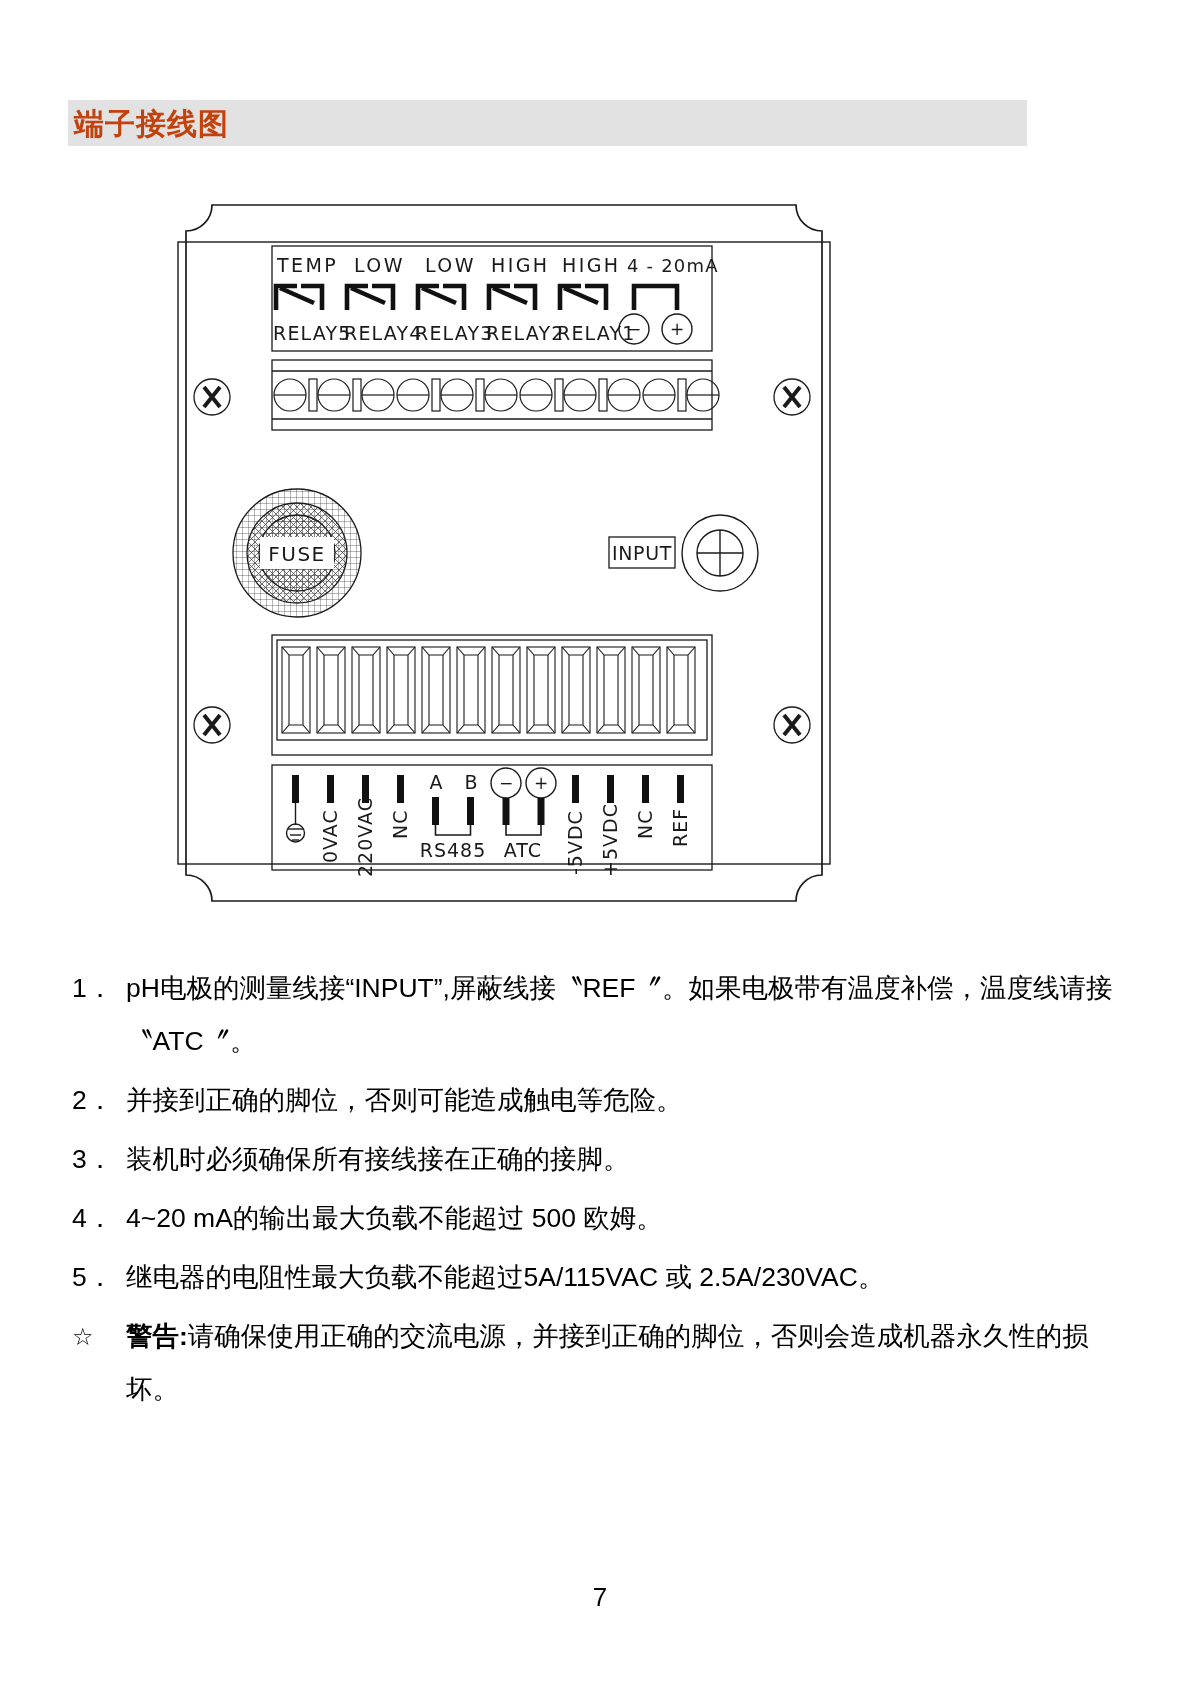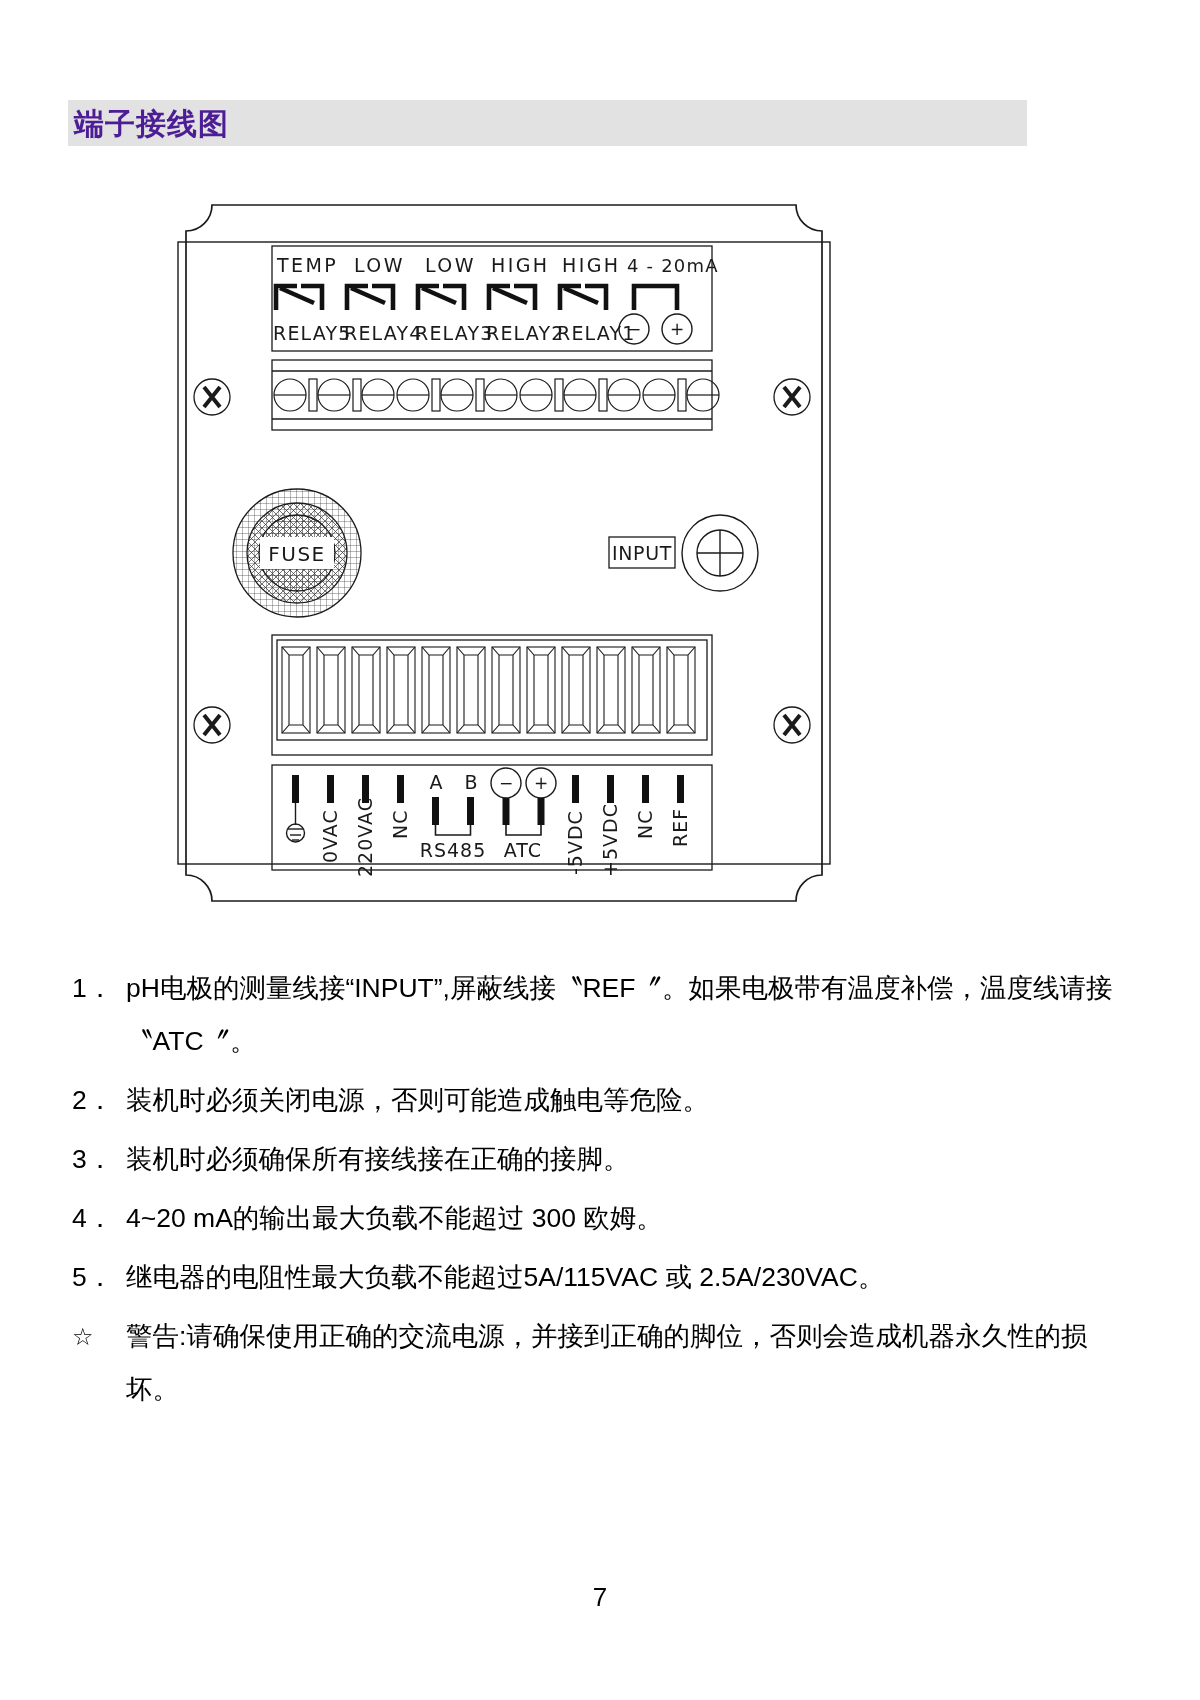--- a/index.html
+++ b/index.html
@@ -20,21 +20,21 @@
     width: 959px; height: 46px;
     background: #e2e2e2;
   }
   .header-title {
     position: absolute;
     left: 74px; top: 104px;
     font-size: 30px;
     font-weight: 700;
     letter-spacing: 1px;
     line-height: 40px;
-    color: #4c1d95;
+    color: #c2410c;
   }
 
   
   .diagram {
     position: absolute;
     left: 164px; top: 185px;
     width: 720px; height: 755px;
   }
   .diagram svg { display: block; }
 
@@ -55,21 +55,21 @@
     flex: 0 0 54px;
     text-align: left;
     white-space: nowrap;
   }
   .note-body { flex: 1 1 auto; }
   .note-star {
     flex: 0 0 54px;
     font-size: 24px;
     line-height: 53px;
   }
-  .warn-label { font-weight: 400; }
+  .warn-label { font-weight: 700; }
 
   
   .page-num {
     position: absolute;
     left: 0; top: 1582px;
     width: 1200px;
     text-align: center;
     font-size: 26px;
   }
 
@@ -398,31 +398,31 @@
 
 <div class="notes">
 
   <div class="note">
     <span class="note-num">1．</span>
     <span class="note-body">pH电极的测量线接“INPUT”,屏蔽线接〝REF〞。如果电极带有温度补偿，温度线请接〝ATC〞。</span>
   </div>
 
   <div class="note">
     <span class="note-num">2．</span>
-    <span class="note-body">装机时必须关闭电源，否则可能造成触电等危险。</span>
+    <span class="note-body">并接到正确的脚位，否则可能造成触电等危险。</span>
   </div>
 
   <div class="note">
     <span class="note-num">3．</span>
     <span class="note-body">装机时必须确保所有接线接在正确的接脚。</span>
   </div>
 
   <div class="note">
     <span class="note-num">4．</span>
-    <span class="note-body">4~20 mA的输出最大负载不能超过 300 欧姆。</span>
+    <span class="note-body">4~20 mA的输出最大负载不能超过 500 欧姆。</span>
   </div>
 
   <div class="note">
     <span class="note-num">5．</span>
     <span class="note-body">继电器的电阻性最大负载不能超过5A/115VAC 或 2.5A/230VAC。</span>
   </div>
 
   <div class="note">
     <span class="note-star">☆</span>
     <span class="note-body"><span class="warn-label">警告:</span><span>请确保使用正确的交流电源，并接到正确的脚位，否则会造成机器永久性的损坏。</span></span>

